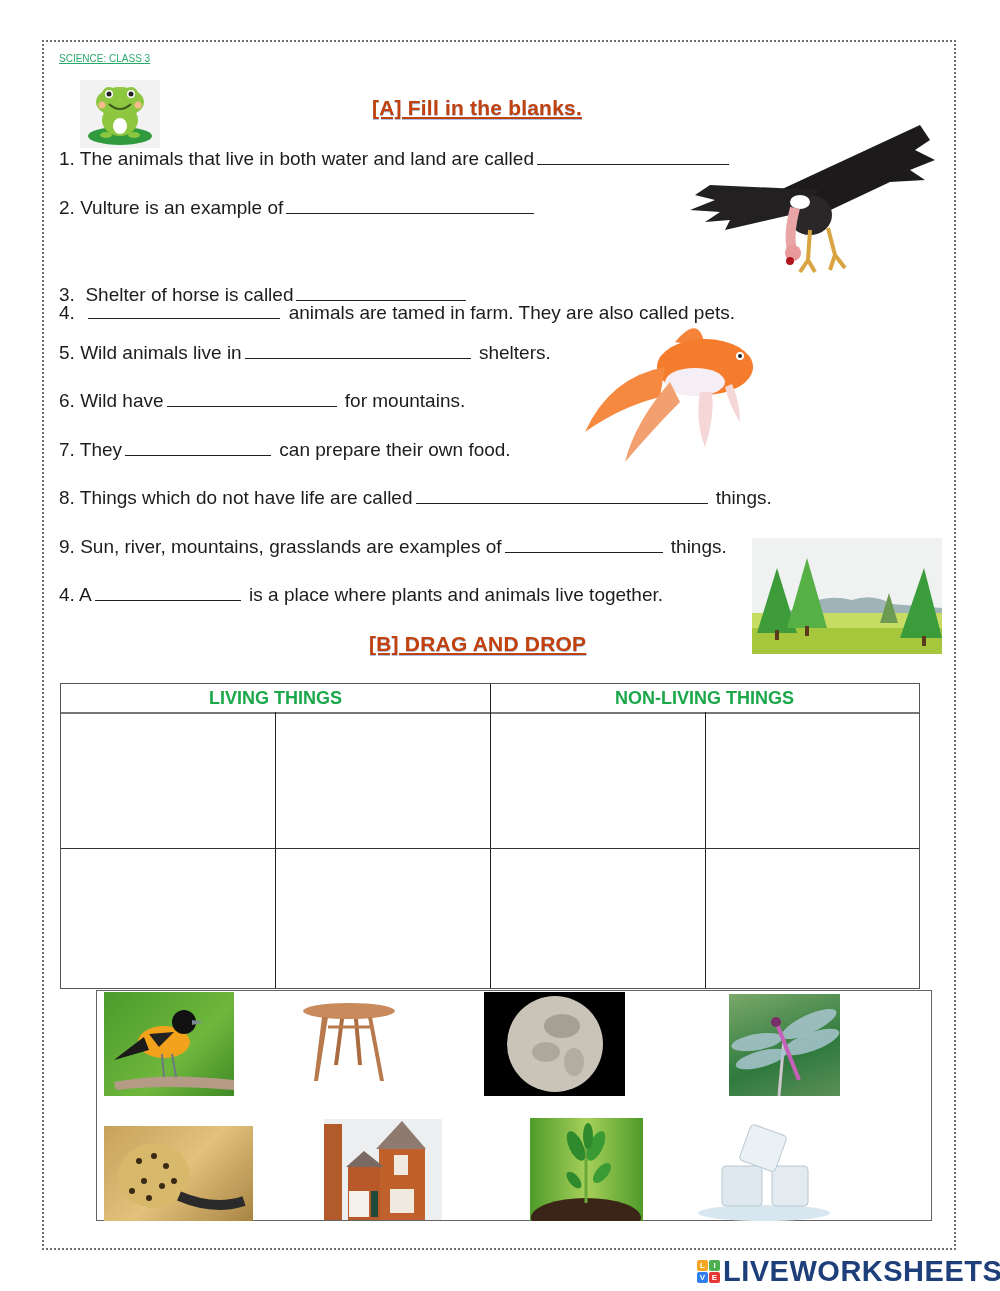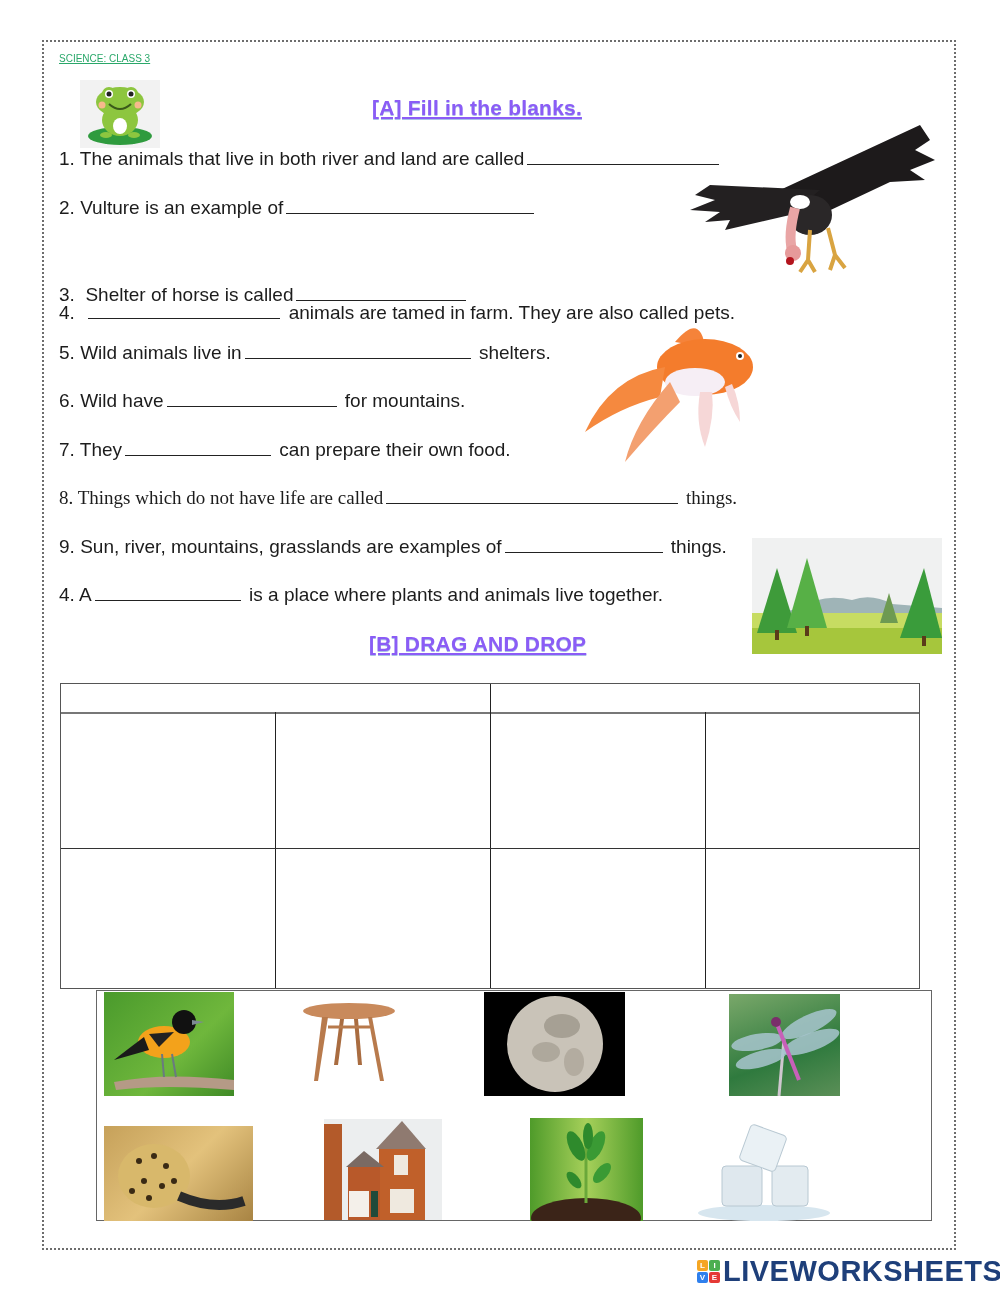--- a/index.html
+++ b/index.html
@@ -3,21 +3,21 @@
 <meta charset="utf-8">
 <style>
   html, body { margin: 0; padding: 0; background: #ffffff; }
   body { width: 1000px; height: 1291px; position: relative; overflow: hidden;
          font-family: "Liberation Sans", sans-serif; color: #1a1a1a; }
   .page-border { position: absolute; left: 42px; top: 40px; width: 914px; height: 1210px;
                  border: 2px dotted #6d6d6d; box-sizing: border-box; }
   .subject { position: absolute; left: 59px; top: 53px; font-size: 10px; color: #2aa86a;
              text-decoration: underline; }
   .frog { position: absolute; left: 80px; top: 80px; width: 80px; height: 68px; background: #f2f2f2; }
-  .heading { position: absolute; font-weight: bold; color: #8b5cf6; text-decoration: underline;
+  .heading { position: absolute; font-weight: bold; color: #c2410c; text-decoration: underline;
              text-shadow: 0 1px 0 #a9c1e6; letter-spacing: 0.2px; text-align: right; }
   .heading-a { left: 372px; top: 96px; font-size: 21px; }
   .heading-b { left: 369px; top: 632px; font-size: 21px; }
   .q { position: absolute; left: 59px; font-size: 19px; white-space: pre; color: #1c1c1c; }
   .blank { display: inline-block; border-bottom: 1.5px solid #222; height: 1px; vertical-align: baseline; margin: 0 3px; }
   .pic { position: absolute; }
   .table { position: absolute; left: 60px; top: 683px; width: 860px; height: 306px;
            border: 1.5px solid #555; box-sizing: border-box; }
   .thead { position: absolute; left: 0; top: 0; width: 100%; height: 28px; border-bottom: 2px solid #777; }
   .th { position: absolute; top: 0; height: 28px; line-height: 28px; text-align: center;
@@ -56,28 +56,28 @@
       <circle cx="58" cy="25" r="3.5" fill="#f7b98c"></circle>
     <path d="M29 24 Q40 34 51 24" stroke="#3a5a1a" stroke-width="2" fill="none"></path>
     <ellipse cx="26" cy="55" rx="6" ry="3" fill="#8dc63f"></ellipse>
       <ellipse cx="54" cy="55" rx="6" ry="3" fill="#8dc63f"></ellipse>
   </svg>
 </div>
 
 <div class="heading heading-a">[A] Fill in the blanks.</div>
 
 <div id="questions">
-    <div class="q" style="top: 148px;"><span>1.</span><span> The animals that live in both river and land are called</span><span class="blank" style="width: 192px;"></span><span></span></div>
+    <div class="q" style="top: 148px;"><span>1.</span><span> The animals that live in both water and land are called</span><span class="blank" style="width: 192px;"></span><span></span></div>
     <div class="q" style="top: 197px;"><span>2.</span><span> Vulture is an example of</span><span class="blank" style="width: 248px;"></span><span></span></div>
     <div class="q" style="top: 245px; margin-top: 39px;"><span>3.</span><span>  Shelter of horse is called</span><span class="blank" style="width: 170px;"></span><span></span></div>
     <div class="q" style="top: 302px;"><span>4.</span><span>  </span><span class="blank" style="width: 192px;"></span><span> animals are tamed in farm. They are also called pets.</span></div>
     <div class="q" style="top: 342px;"><span>5.</span><span> Wild animals live in</span><span class="blank" style="width: 226px;"></span><span> shelters.</span></div>
     <div class="q" style="top: 390px;"><span>6.</span><span> Wild have</span><span class="blank" style="width: 170px;"></span><span> for mountains.</span></div>
     <div class="q" style="top: 439px;"><span>7.</span><span> They</span><span class="blank" style="width: 146px;"></span><span> can prepare their own food.</span></div>
-    <div class="q" style="top: 487px; font-family: Liberation Serif, serif;"><span>8.</span><span> Things which do not have life are called</span><span class="blank" style="width: 292px;"></span><span> things.</span></div>
+    <div class="q" style="top: 487px;"><span>8.</span><span> Things which do not have life are called</span><span class="blank" style="width: 292px;"></span><span> things.</span></div>
     <div class="q" style="top: 536px;"><span>9.</span><span> Sun, river, mountains, grasslands are examples of</span><span class="blank" style="width: 158px;"></span><span> things.</span></div>
     <div class="q" style="top: 584px;"><span>4.</span><span> A</span><span class="blank" style="width: 146px;"></span><span> is a place where plants and animals live together.</span></div>
   </div>
 
 <div class="pic" style="left:690px; top:120px;">
   <svg width="250" height="160" viewBox="0 0 250 160">
     <path d="M90 70 L230 5 L240 20 L225 30 L245 40 L220 50 L235 60 L200 62 L130 95 Z" fill="#1d1a1b"></path>
     <path d="M130 70 L20 65 L5 75 L25 80 L0 90 L30 92 L15 102 L40 100 L35 110 L100 95 Z" fill="#232021"></path>
     <ellipse cx="120" cy="95" rx="22" ry="20" fill="#2a2728"></ellipse>
     <ellipse cx="110" cy="82" rx="10" ry="7" fill="#ffffff"></ellipse>
@@ -115,20 +115,22 @@
     <polygon points="137,55 128,85 146,85" fill="#6d9a52"></polygon>
     <polygon points="172,30 148,100 190,100" fill="#3a9c3b"></polygon>
       <rect x="170" y="98" width="4" height="10" fill="#5a3a1a"></rect>
   </svg>
 </div>
 
 <div class="heading heading-b">[B]  DRAG AND DROP</div>
 
 <div class="table">
   <div class="thead">
+    <div class="th" style="left:0; width:429px;">LIVING THINGS</div>
+    <div class="th" style="left:429px; width:429px;">NON-LIVING THINGS</div>
   </div>
   <div class="vline" style="left:429px; top:0; height:304px;"></div>
   <div class="vline" style="left:214px; top:28px; height:276px;"></div>
   <div class="vline" style="left:644px; top:28px; height:276px;"></div>
   <div class="hline" style="left:0; top:164px; width:858px;"></div>
 
   <div class="cell" style="left:0; top:30px; width:214px; height:134px;"></div>
   <div class="cell" style="left:215px; top:30px; width:214px; height:134px;"></div>
   <div class="cell" style="left:430px; top:30px; width:214px; height:134px;"></div>
   <div class="cell" style="left:645px; top:30px; width:213px; height:134px;"></div>

